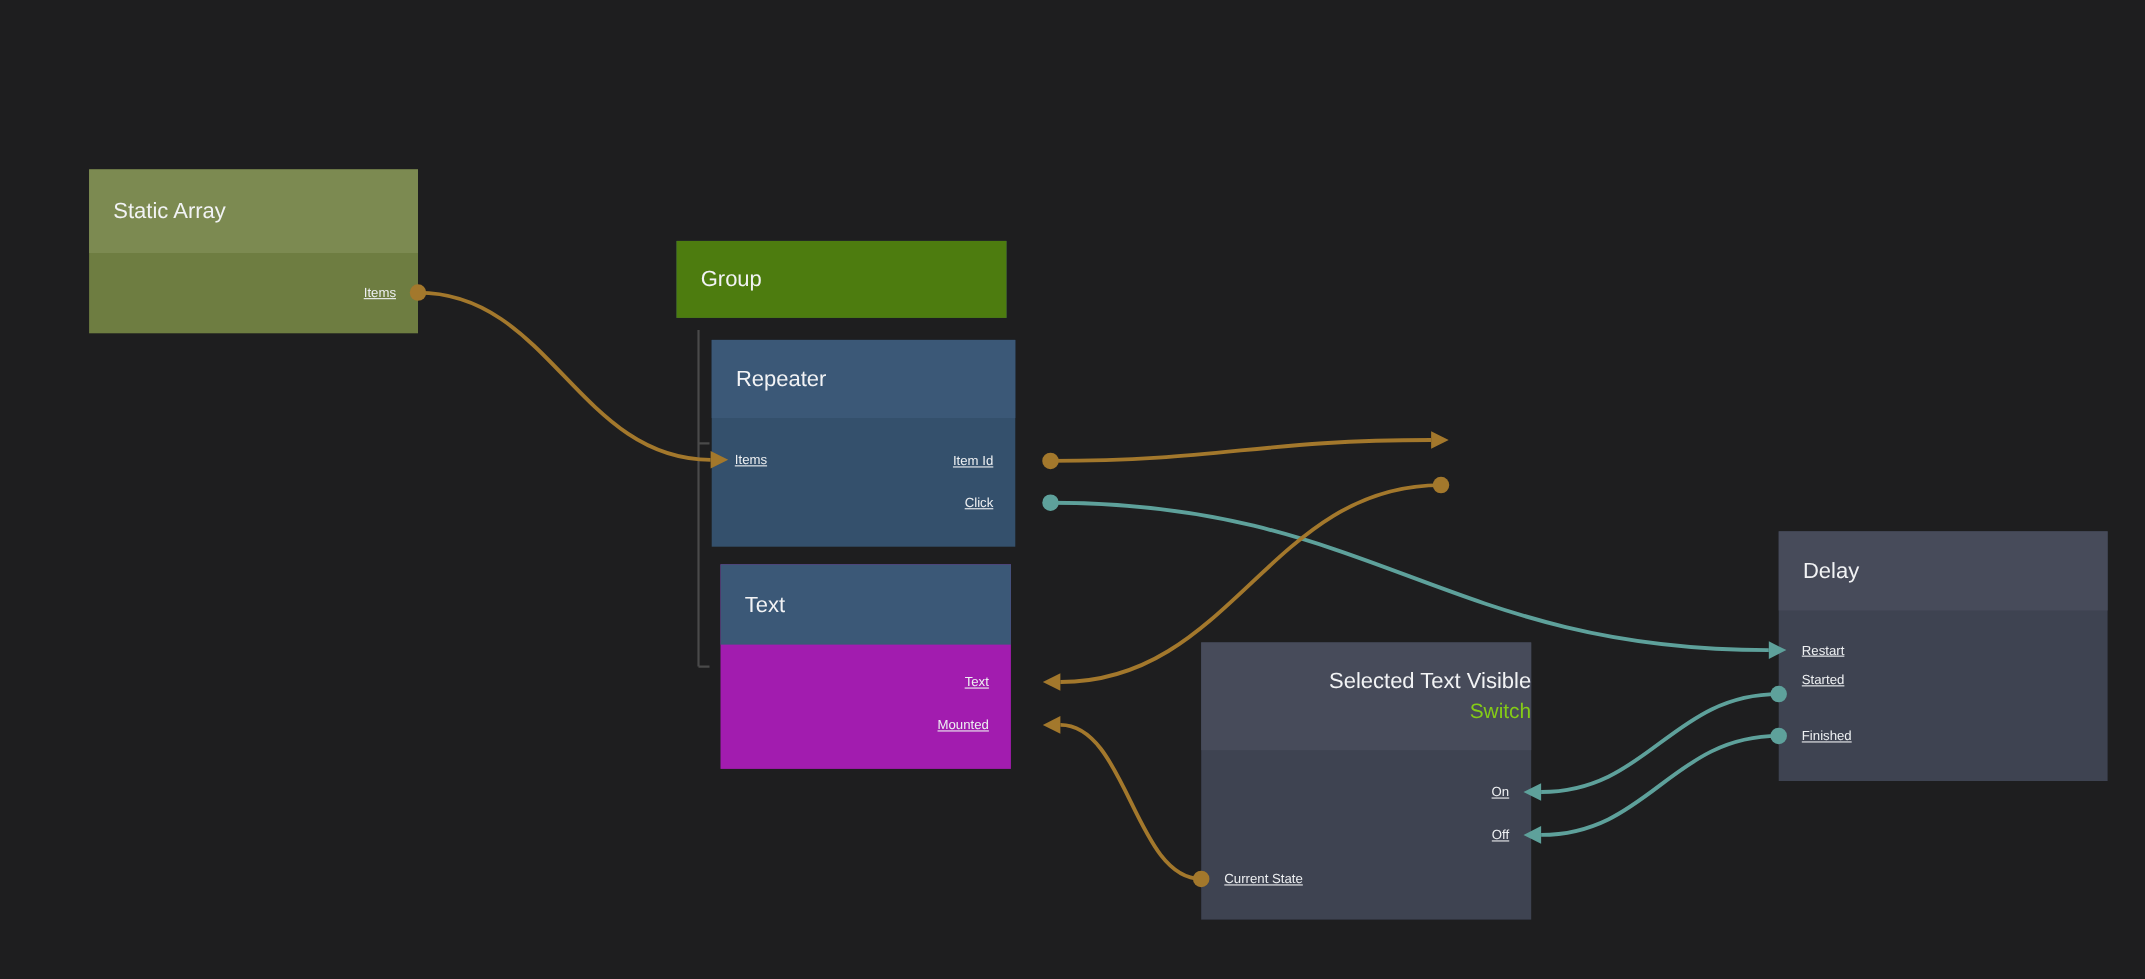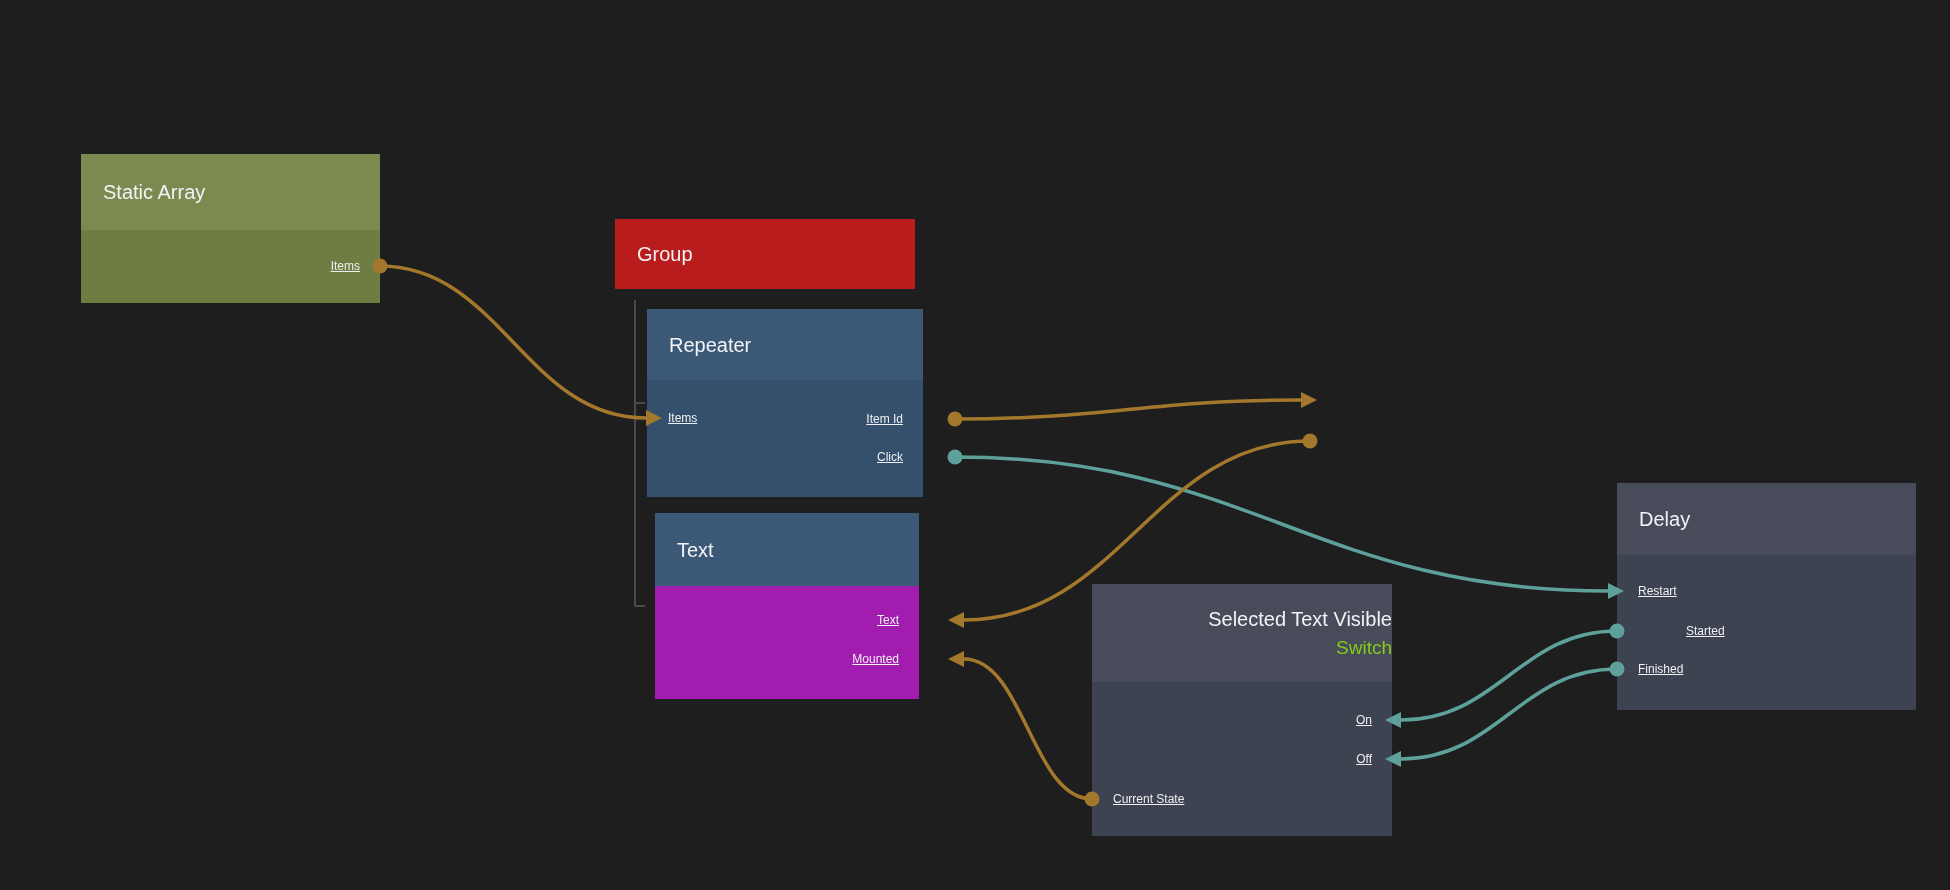--- a/index.html
+++ b/index.html
@@ -51,21 +51,21 @@
 
 <div class="canvas" style="background: rgb(30, 30, 31);">
   <div id="nodes">
       <div class="graph-node" style="left: 81px; top: 154px; width: 299px; height: 149px; background: rgb(110, 125, 65);">
         <div class="node-header" style="height: 76px; background: rgb(124, 138, 81);">
           <div class="node-title">Static Array</div>
         </div>
         <div class="port-label right" style="top: 99px;">Items</div>
       </div>
       <div class="graph-node" style="left: 615px; top: 219px; width: 300px; height: 70px; background: rgb(52, 80, 108);">
-        <div class="node-header" style="height: 70px; background: #b91c1c;">
+        <div class="node-header" style="height: 70px; background: #4d7c0f;">
           <div class="node-title">Group</div>
         </div>
       </div>
       <div class="graph-node" style="left: 647px; top: 309px; width: 276px; height: 188px; background: rgb(52, 80, 108);">
         <div class="node-header" style="height: 71px; background: rgb(59, 88, 119);">
           <div class="node-title">Repeater</div>
         </div>
         <div class="port-label left" style="top: 96px;">Items</div>
         <div class="port-label right" style="top: 97px;">Item Id</div>
         <div class="port-label right" style="top: 135px;">Click</div>
@@ -75,21 +75,21 @@
           <div class="node-title">Text</div>
         </div>
         <div class="port-label right" style="top: 94px;">Text</div>
         <div class="port-label right" style="top: 133px;">Mounted</div>
       </div>
       <div class="graph-node" style="left: 1617px; top: 483px; width: 299px; height: 227px; background: rgb(62, 67, 81);">
         <div class="node-header" style="height: 72px; background: rgb(71, 75, 90);">
           <div class="node-title">Delay</div>
         </div>
         <div class="port-label left" style="top: 95px;">Restart</div>
-        <div class="port-label left" style="top: 135px; margin-left: 48px;">Started</div>
+        <div class="port-label left" style="top: 122px;">Started</div>
         <div class="port-label left" style="top: 173px;">Finished</div>
       </div>
       <div class="graph-node" style="left: 1092px; top: 584px; width: 300px; height: 252px; background: rgb(62, 67, 81);">
         <div class="node-header" style="height: 98px; background: rgb(71, 75, 90); text-align: right;">
           <div class="node-title">Selected Text Visible</div>
           <div class="node-subtitle">Switch</div>
         </div>
         <div class="port-label right" style="top: 123px;">On</div>
         <div class="port-label right" style="top: 162px;">Off</div>
         <div class="port-label left" style="top: 202px;">Current State</div>

